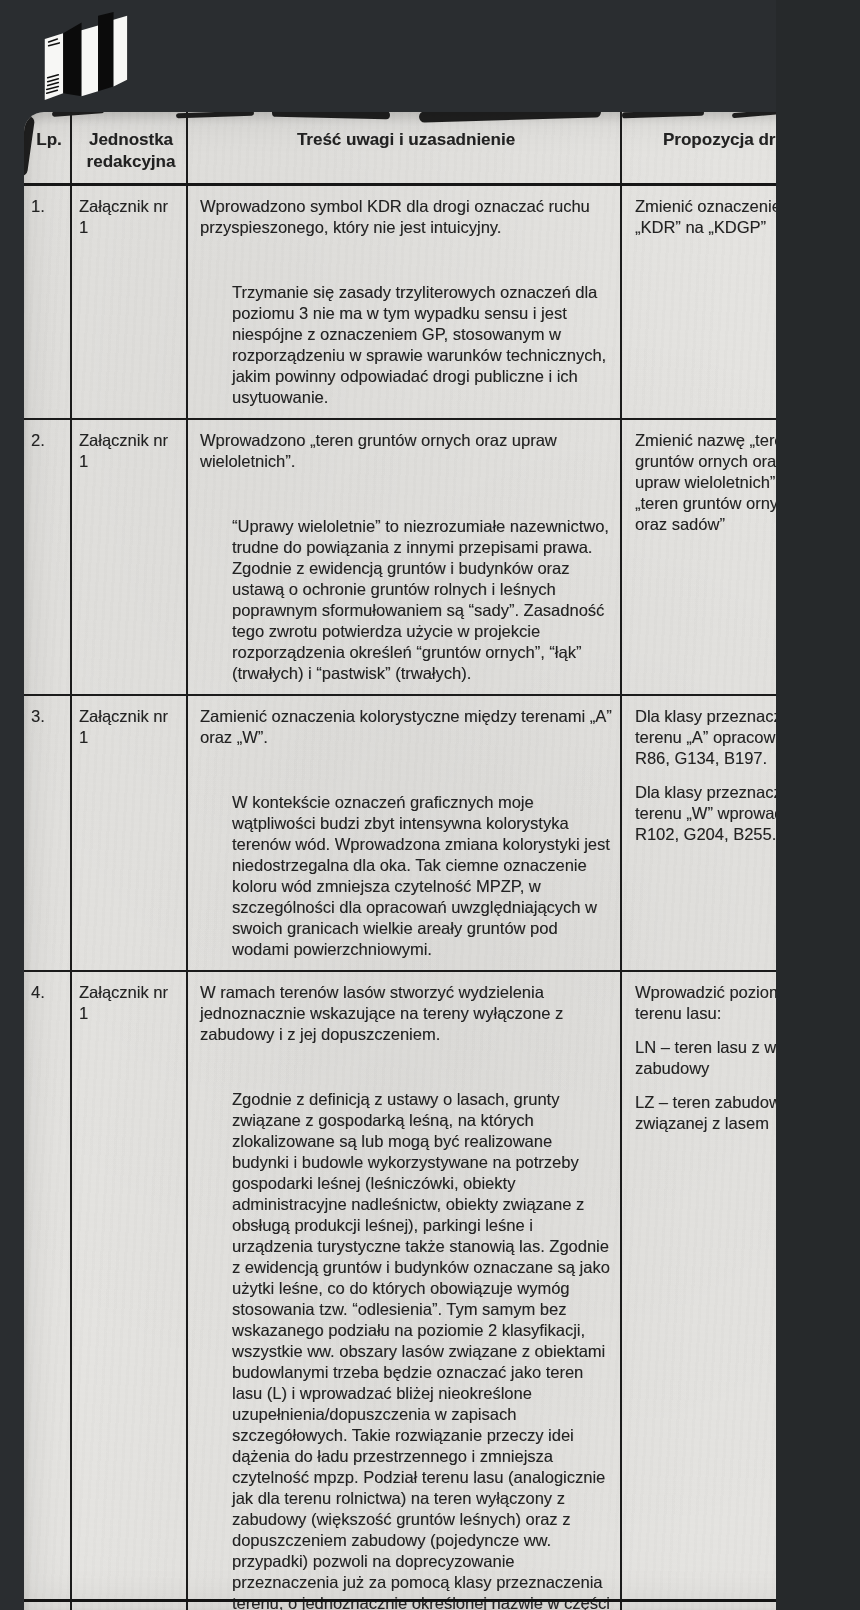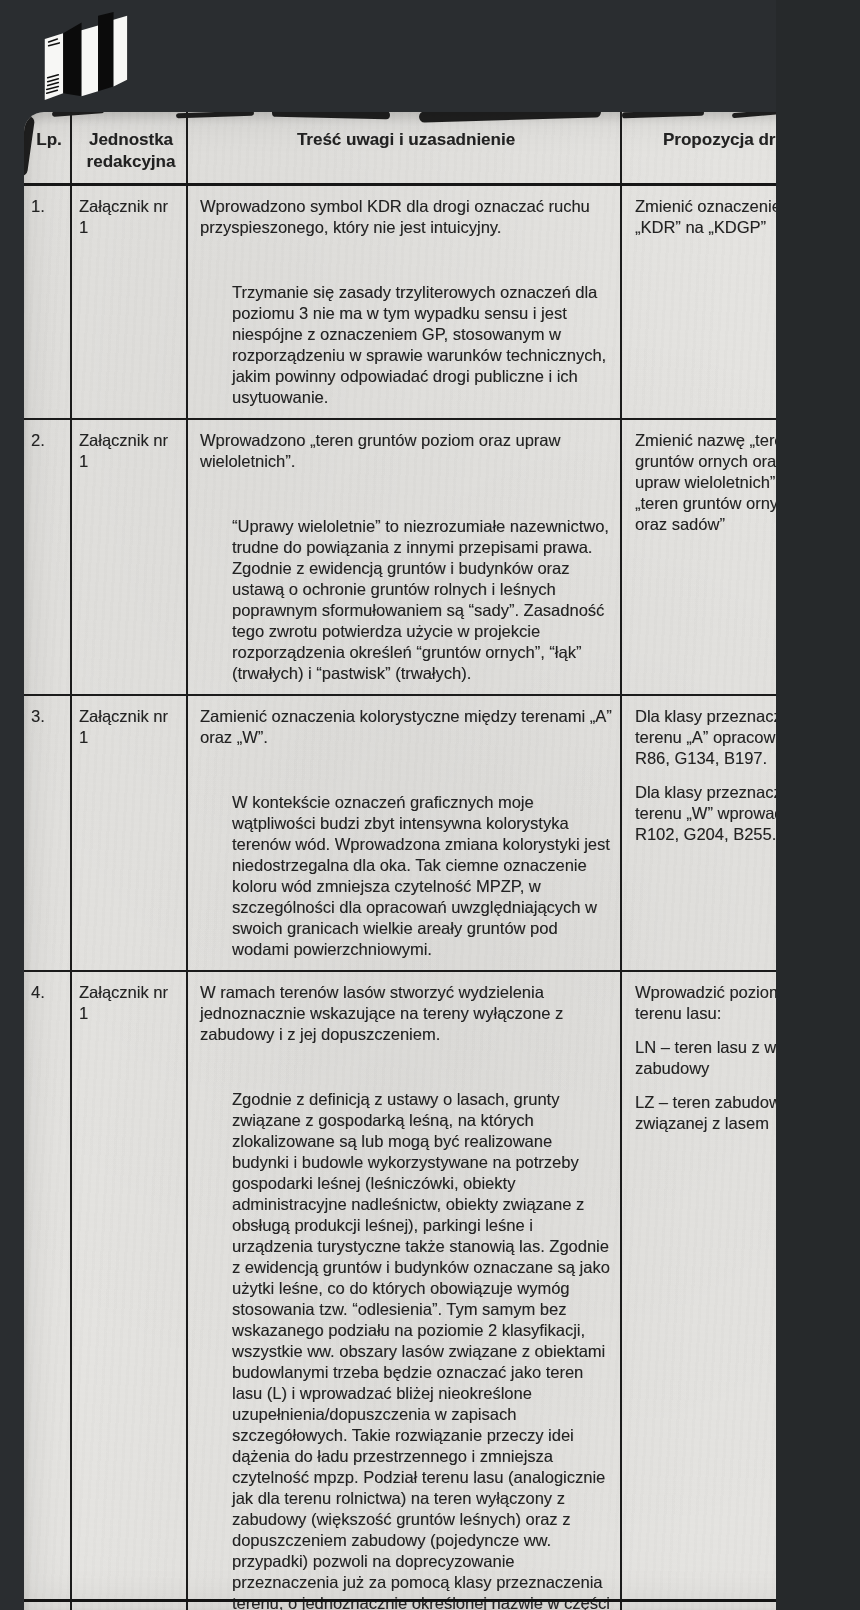--- a/index.html
+++ b/index.html
@@ -132,21 +132,21 @@
             <p>Trzymanie się zasady trzyliterowych oznaczeń dla poziomu 3 nie ma w tym wypadku sensu i jest niespójne z oznaczeniem GP, stosowanym w rozporządzeniu w sprawie warunków technicznych, jakim powinny odpowiadać drogi publiczne i ich usytuowanie.</p>
           </td>
           <td class="cell-pro">
             <p>Zmienić oznaczenie „KDR” na „KDGP”</p>
           </td>
         </tr>
         <tr class="r2">
           <td class="first cell-lp">2.</td>
           <td class="cell-jed">Załącznik nr 1</td>
           <td class="cell-tre">
-            <p>Wprowadzono „teren gruntów poziom oraz upraw wieloletnich”.</p>
+            <p>Wprowadzono „teren gruntów ornych oraz upraw wieloletnich”.</p>
             <p>“Uprawy wieloletnie” to niezrozumiałe nazewnictwo, trudne do powiązania z innymi przepisami prawa. Zgodnie z ewidencją gruntów i budynków oraz ustawą o ochronie gruntów rolnych i leśnych poprawnym sformułowaniem są “sady”. Zasadność tego zwrotu potwierdza użycie w projekcie rozporządzenia określeń “gruntów ornych”, “łąk” (trwałych) i “pastwisk” (trwałych).</p>
           </td>
           <td class="cell-pro">
             <p>Zmienić nazwę „teren gruntów ornych oraz upraw wieloletnich” na „teren gruntów ornych oraz sadów”</p>
           </td>
         </tr>
         <tr class="r3">
           <td class="first cell-lp">3.</td>
           <td class="cell-jed">Załącznik nr 1</td>
           <td class="cell-tre">

